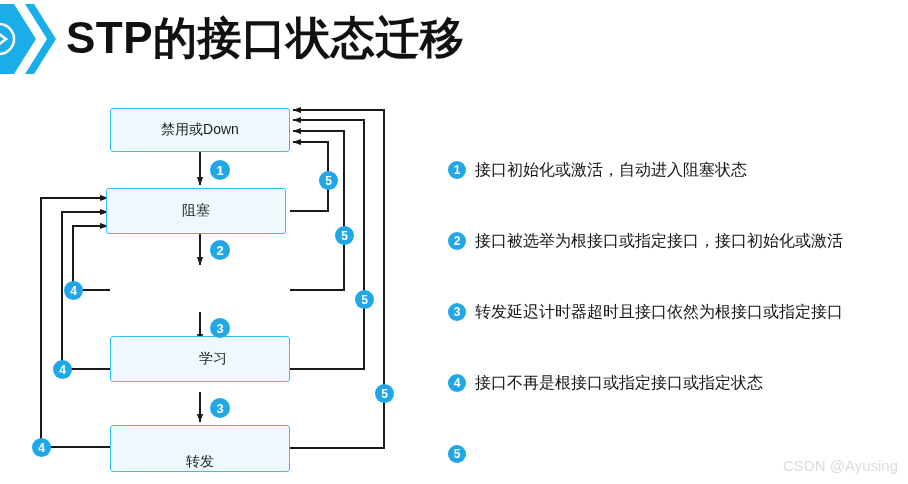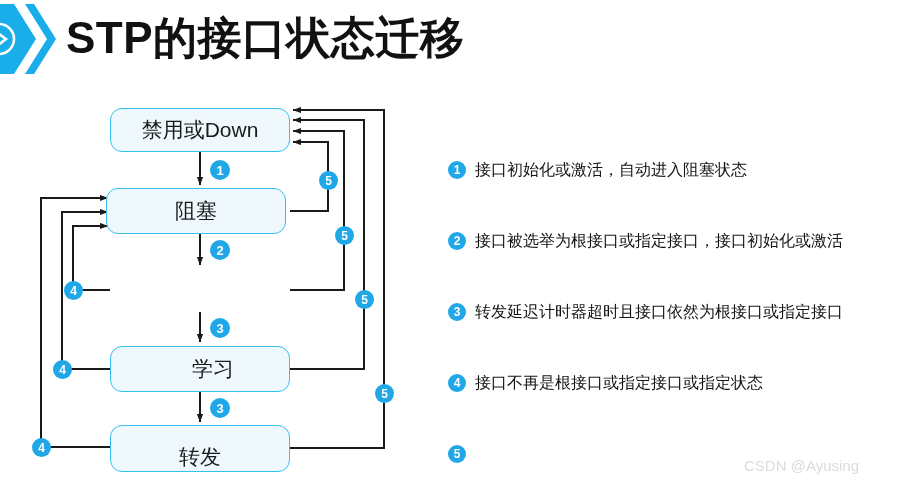--- a/index.html
+++ b/index.html
@@ -17,23 +17,23 @@
     position: absolute; left: 66px; top: 9px;
     font-size: 44px; font-weight: bold; color: #111111;
     letter-spacing: 0.5px; white-space: nowrap;
   }
 
   
   .node {
     position: absolute;
     background: #eef8fd;
     border: 1.6px solid #35c0f0;
-    border-radius: 12px;
+    border-radius: 3px;
     display: flex; align-items: center; justify-content: center;
-    font-size: 21px; color: #1a1a1a;
+    font-size: 14px; color: #1a1a1a;
     white-space: nowrap;
   }
 
   
   #wires { position: absolute; left: 0; top: 0; width: 908px; height: 484px; pointer-events: none; }
 
   
   .badge {
     position: absolute;
     width: 19px; height: 19px; border-radius: 50%;
@@ -60,21 +60,21 @@
     font-size: 12px; font-weight: bold;
     display: flex; align-items: center; justify-content: center;
     margin-right: 9px;
   }
   .legend-text {
     font-size: 16px; color: #131313; white-space: nowrap;
   }
 
   
   .watermark {
-    position: absolute; left: 744px; top: 457px;
+    position: absolute; left: 783px; top: 457px;
     font-size: 15px; color: #dcdcdc; white-space: nowrap;
   }
 </style>
 </head>
 <body>
 
 <div id="page">
 
   <div class="header-logo">
     <svg width="60" height="78" viewBox="0 0 60 78" xmlns="http://www.w3.org/2000/svg">
@@ -118,21 +118,21 @@
 
   <div class="node" style="left:110px; top:108px; width:180px; height:44px;">
     <span>禁用或Down</span>
   </div>
 
   <div class="node" style="left:106px; top:188px; width:180px; height:46px;">
     <span>阻塞</span>
   </div>
 
 
-  <div class="node" style="left:110px; top:346px; width:180px; height:46px;padding-left:26px;">
+  <div class="node" style="left:110px; top:336px; width:180px; height:46px;padding-left:26px;">
     <span>学习</span>
   </div>
 
   <div class="node" style="left:110px; top:425px; width:180px; height:47px;align-items:flex-end;">
     <span>转发</span>
   </div>
 
   <div class="badge lg" style="left:210px; top:160px;">1</div>
   <div class="badge lg" style="left:210px; top:240px;">2</div>
   <div class="badge lg" style="left:210px; top:318px;">3</div>

